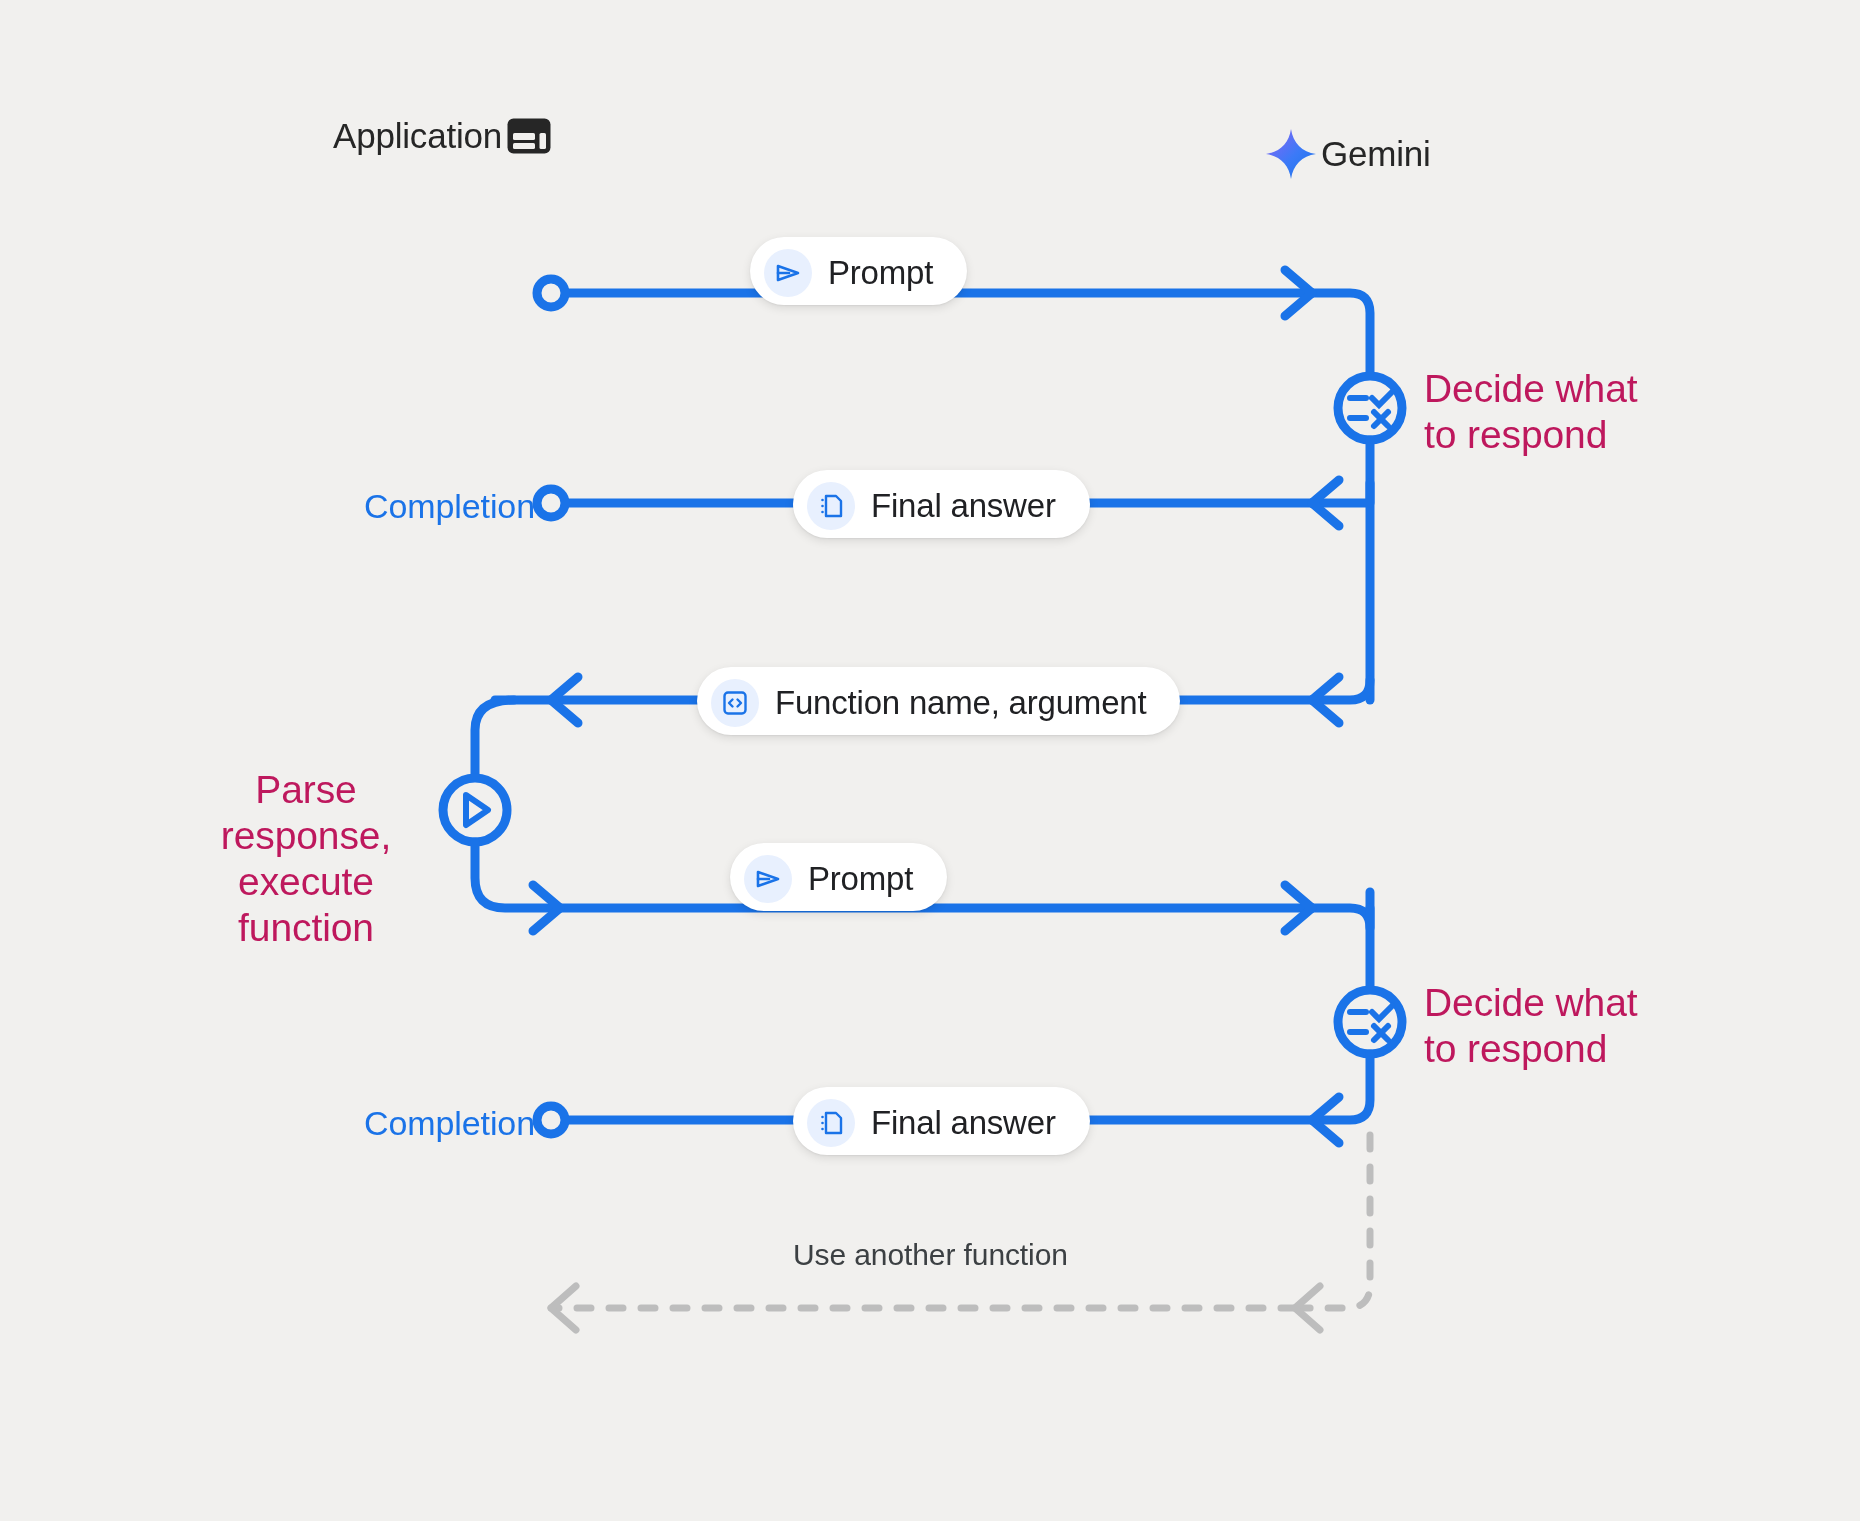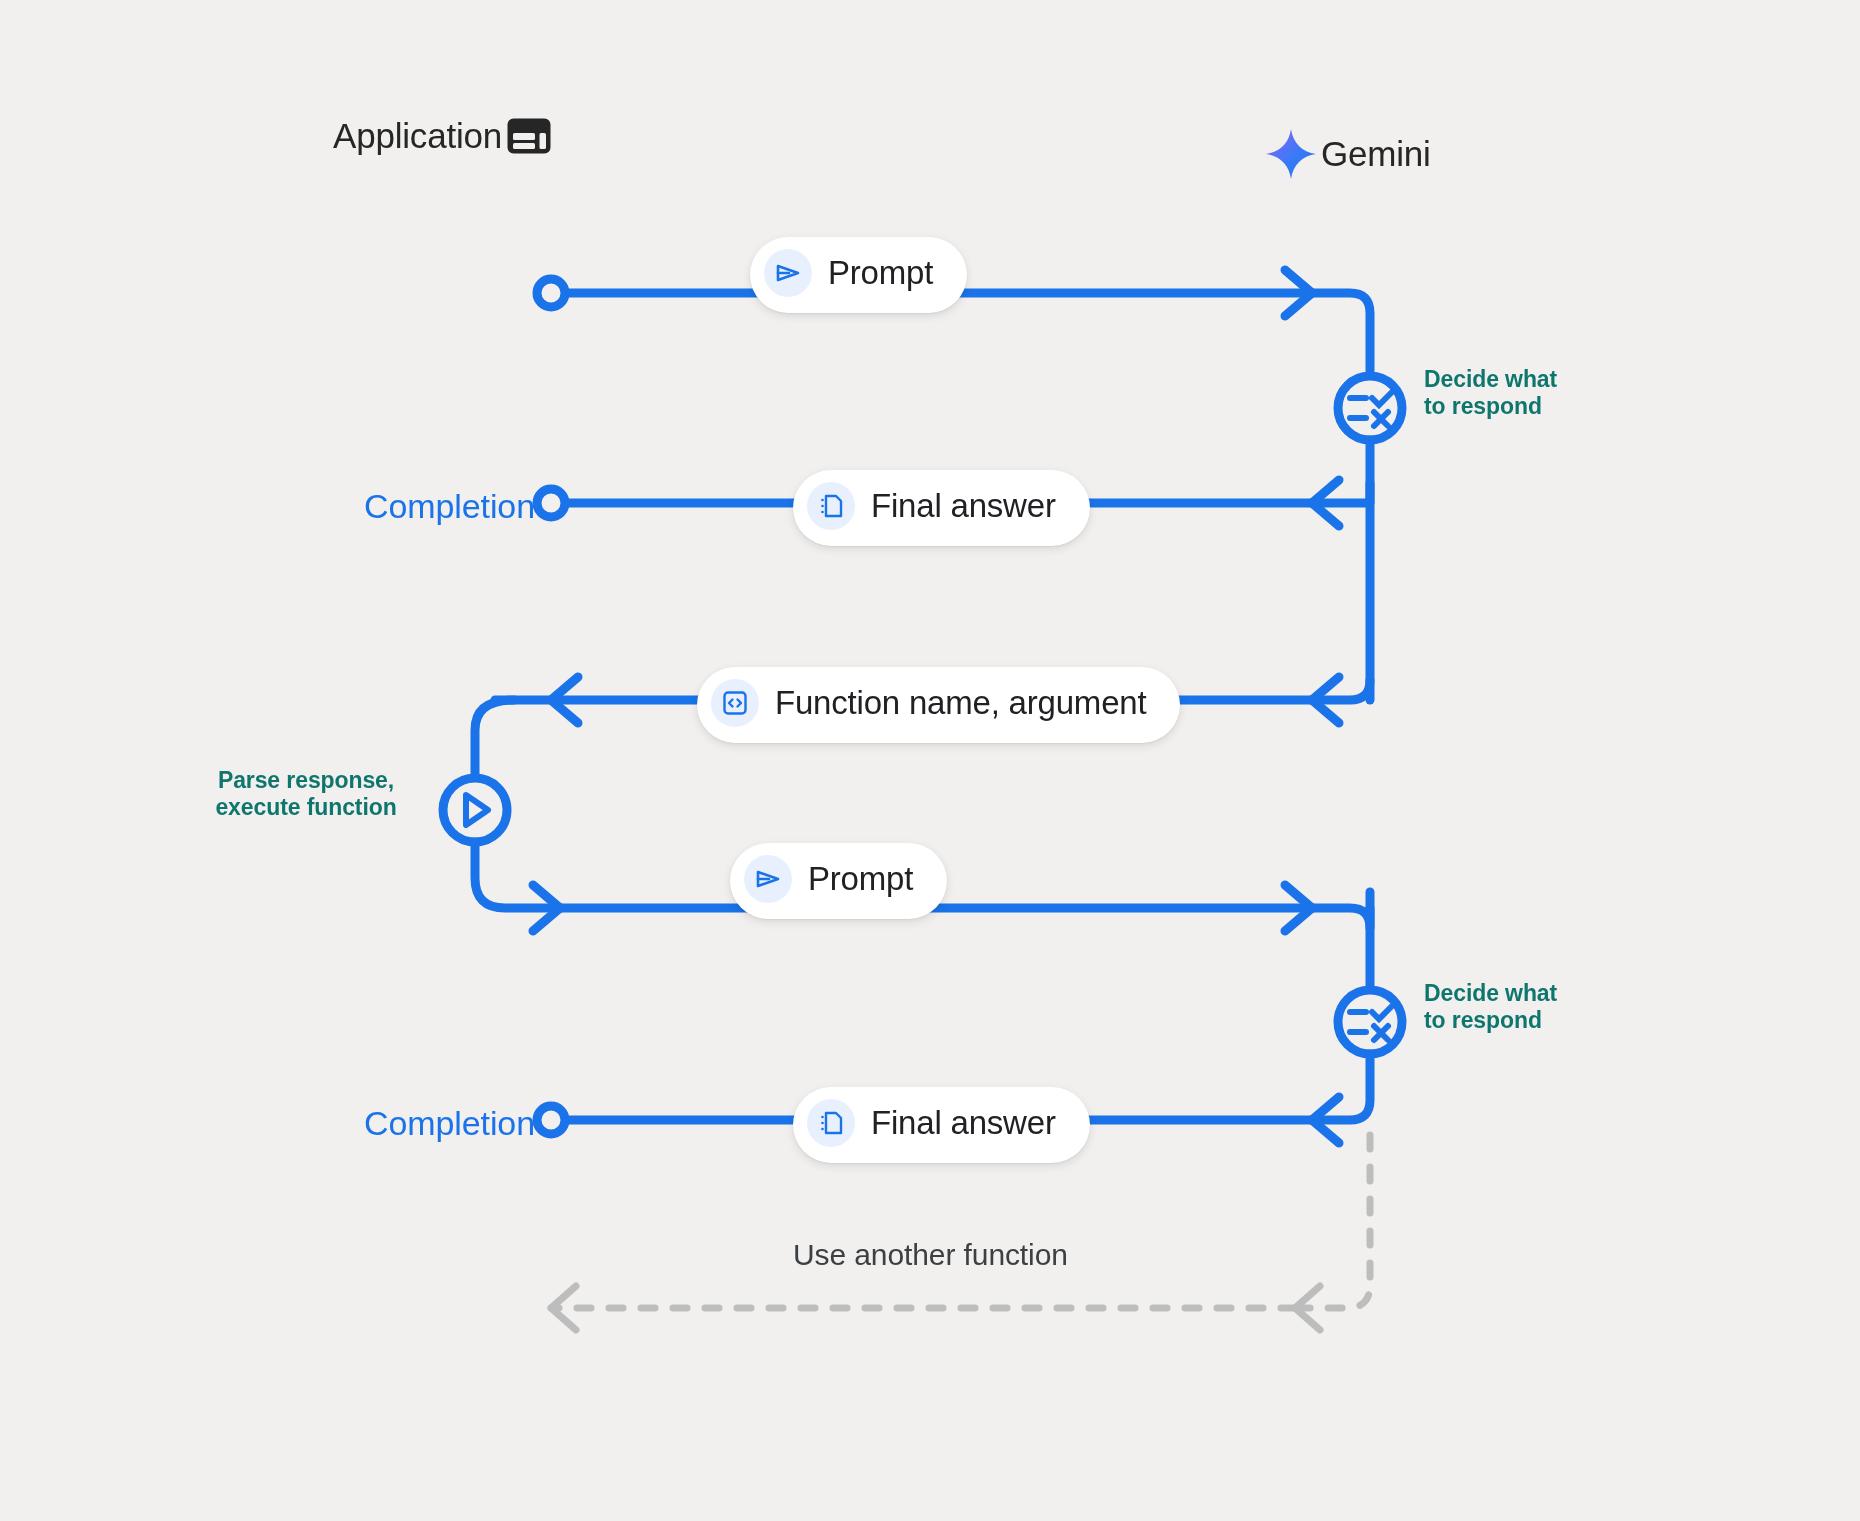--- a/index.html
+++ b/index.html
@@ -42,21 +42,21 @@
   }
   .app-icon { width: 46px; height: 38px; display:block; }
   .gemini-icon { width: 52px; height: 52px; display:block; }
 
   
   .card {
     position: absolute;
     background: #ffffff;
     border-radius: 999px;
     box-shadow: 0 3px 10px rgba(0,0,0,0.10), 0 1px 2px rgba(0,0,0,0.06);
-    padding: 12px 34px 16px 14px;
+    padding: 12px 34px 8px 14px;
     display: flex;
     flex-direction: column;
     gap: 6px;
     z-index: 5;
   }
   .card.double { border-radius: 44px; }
   .row {
     display: flex;
     align-items: center;
     gap: 16px;
@@ -74,23 +74,23 @@
   .badge svg { width: 28px; height: 28px; display:block; }
   .row-label {
     font-size: 33px;
     color: #202124;
     letter-spacing: -0.2px;
   }
 
   
   .side-note {
     position: absolute;
-    color: #0f766e;
-    font-size: 23px;
-    font-weight: bold;
+    color: #be185d;
+    font-size: 39px;
+    font-weight: normal;
     line-height: 1.18;
     white-space: pre-line;
     letter-spacing: -0.1px;
   }
   .completion-label {
     position: absolute;
     color: #1a73e8;
     font-size: 34px;
     white-space: nowrap;
     letter-spacing: -0.1px;

